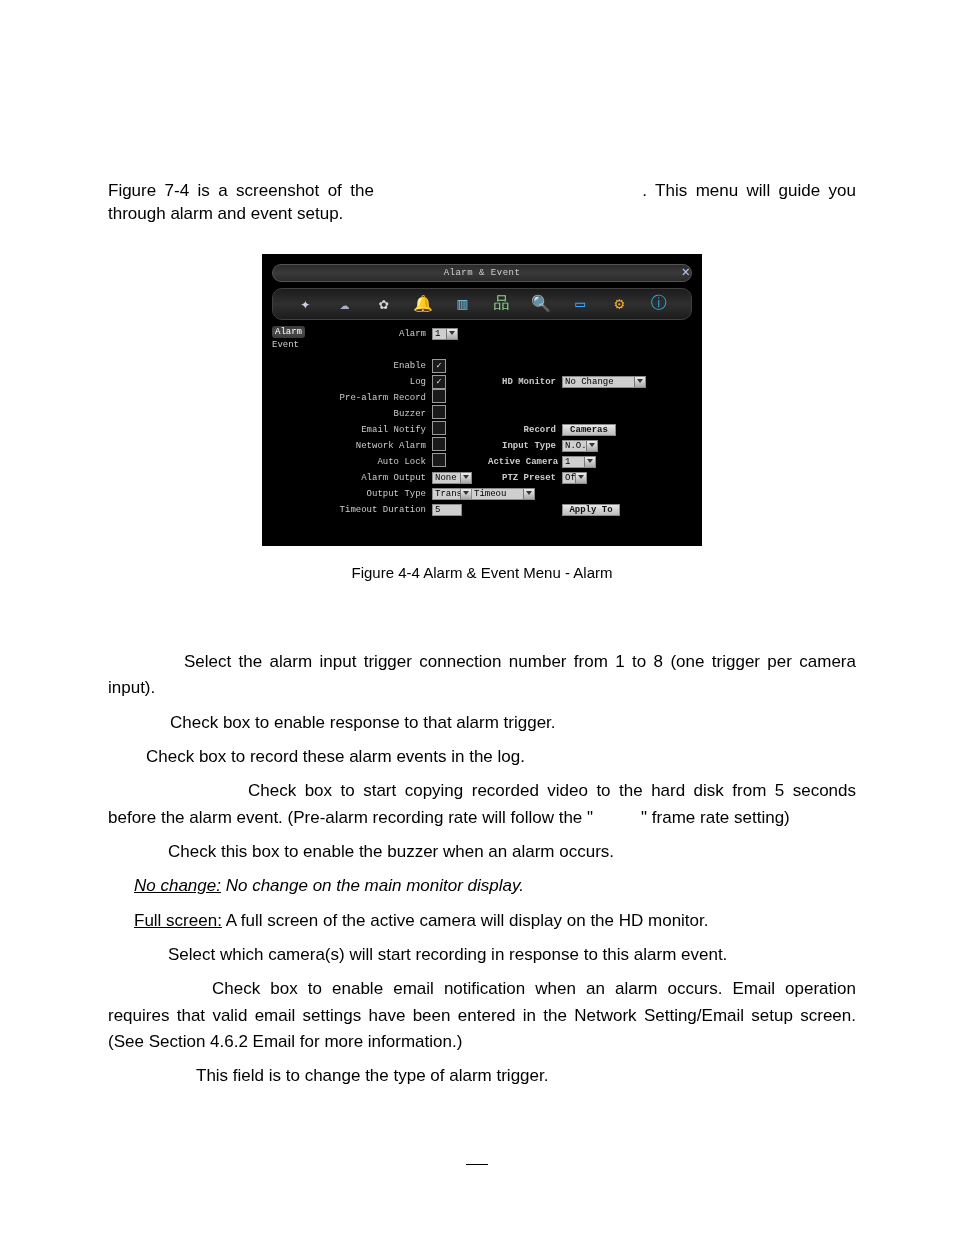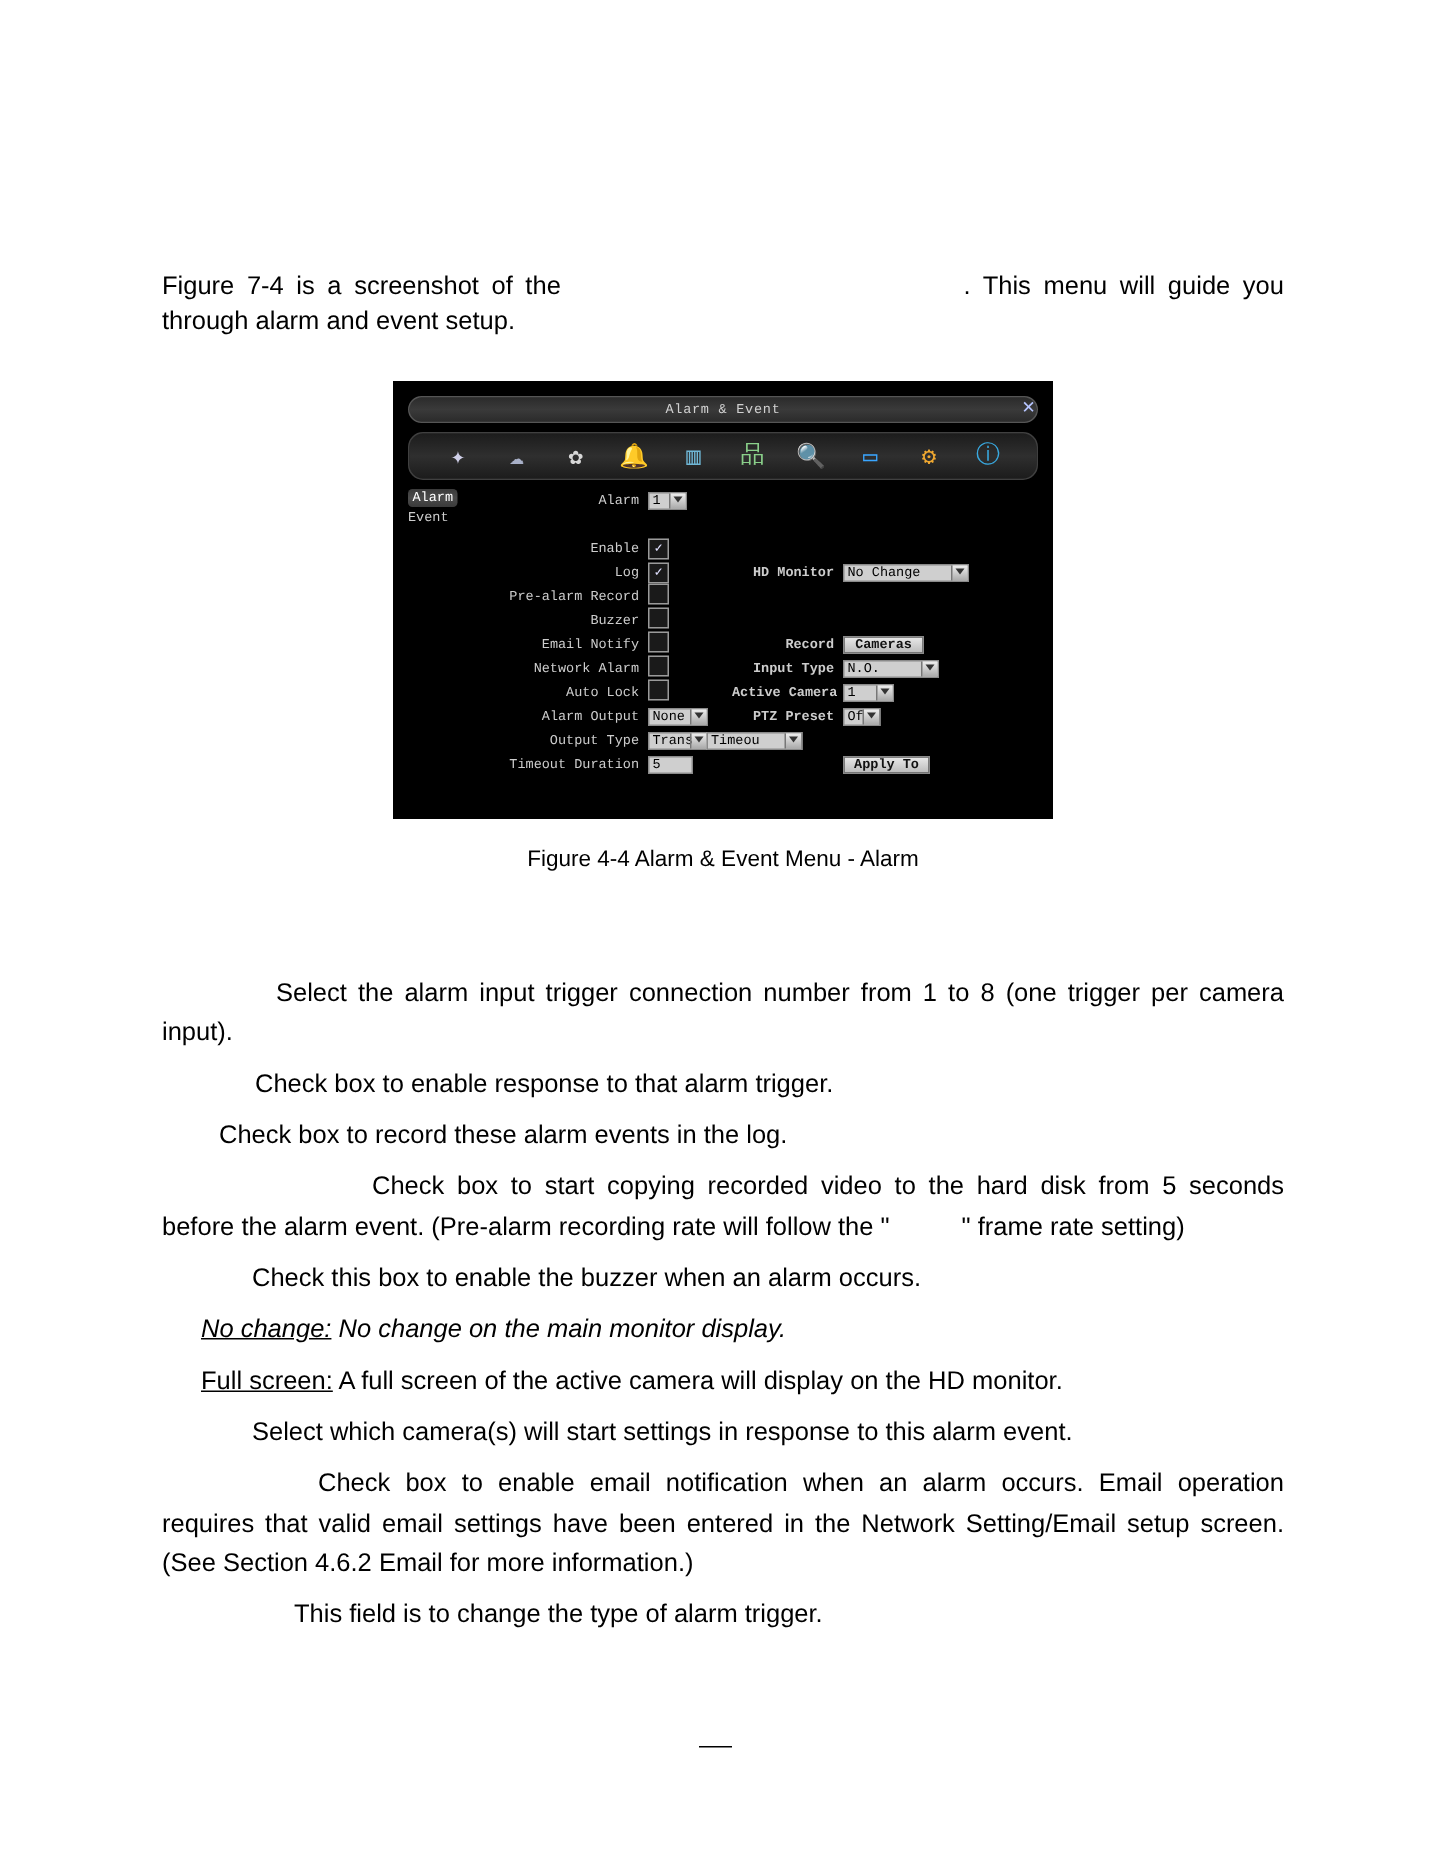--- a/index.html
+++ b/index.html
@@ -272,21 +272,21 @@
             <div></div>
 
           <div class="lbl">Email Notify</div>
           <div><span class="chk"></span></div>
           <div class="lbl2">Record</div>
           <div><span class="btn-box" style="width:54px">Cameras</span></div>
 
           <div class="lbl">Network Alarm</div>
           <div><span class="chk"></span></div>
           <div class="lbl2">Input Type</div>
-          <div><span class="sel-box" style="width:64px">
+          <div><span class="sel-box" style="width:36px">
                 <span>N.O.</span>
                 <span class="arr"></span>
               </span></div>
 
           <div class="lbl">Auto Lock</div>
           <div><span class="chk"></span></div>
           <div class="lbl2">Active Camera</div>
           <div><span class="sel-box" style="width:34px">
                 <span>1</span>
                 <span class="arr"></span>
@@ -326,19 +326,19 @@
   </div>
 
   <div class="defs">
     <p><span class="lead-gap" style="width:76px"></span><span>Select the alarm input trigger connection number from 1 to 8 (one trigger per camera input).</span></p>
     <p><span class="lead-gap" style="width:62px"></span><span>Check box to enable response to that alarm trigger.</span></p>
     <p><span class="lead-gap" style="width:38px"></span><span>Check box to record these alarm events in the log.</span></p>
     <p><span class="lead-gap" style="width:140px"></span><span>Check box to start copying recorded video to the hard disk from 5 seconds before the alarm event. (Pre-alarm recording rate will follow the "</span><span class="lead-gap" style="width:48px"></span><span>" frame rate setting)</span></p>
     <p><span class="lead-gap" style="width:60px"></span><span>Check this box to enable the buzzer when an alarm occurs.</span></p>
     <p style="padding-left:26px;font-style:italic;"><span class="u">No change:</span><span> No change on the main monitor display.</span></p>
     <p style="padding-left:26px;"><span class="u">Full screen:</span><span> A full screen of the active camera will display on the HD monitor.</span></p>
-    <p><span class="lead-gap" style="width:60px"></span><span>Select which camera(s) will start settings in response to this alarm event.</span></p>
+    <p><span class="lead-gap" style="width:60px"></span><span>Select which camera(s) will start recording in response to this alarm event.</span></p>
     <p><span class="lead-gap" style="width:104px"></span><span>Check box to enable email notification when an alarm occurs. Email operation requires that valid email settings have been entered in the Network Setting/Email setup screen. (See Section 4.6.2 Email for more information.)</span></p>
     <p><span class="lead-gap" style="width:88px"></span><span>This field is to change the type of alarm trigger.</span></p>
   </div>
 
   <div class="footer-line"></div>
 </div>
 
 </body></html>

